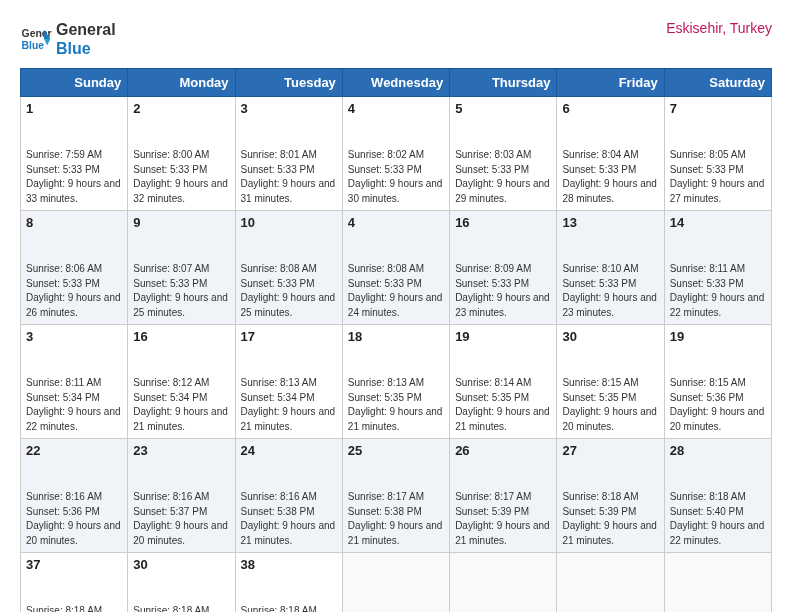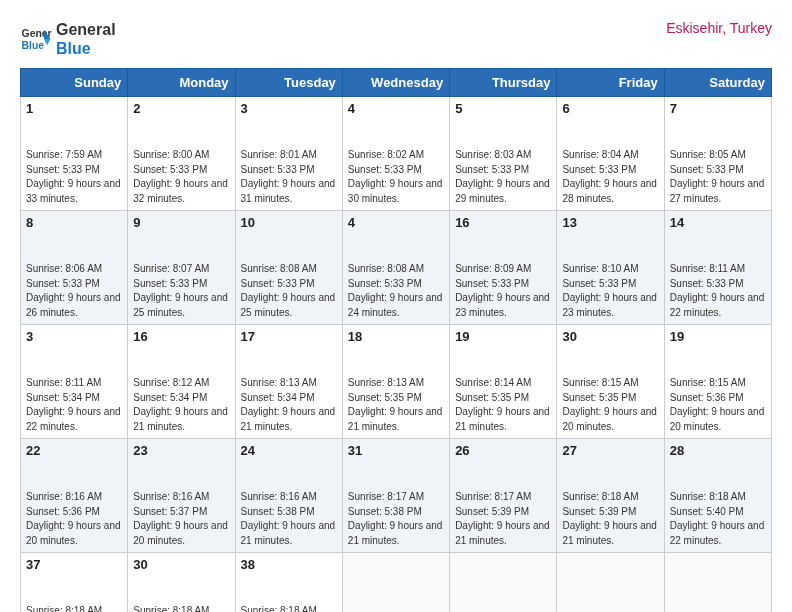--- a/index.html
+++ b/index.html
@@ -307,21 +307,21 @@
         </td>
         <td>
           <span class="day-number">24</span>
         <div class="day-info">
           Sunrise: 8:16 AM<br>
           Sunset: 5:38 PM<br>
           Daylight: 9 hours and 21 minutes.
         </div>
         </td>
         <td>
-          <span class="day-number">31</span>
+          <span class="day-number">25</span>
         <div class="day-info">
           Sunrise: 8:17 AM<br>
           Sunset: 5:38 PM<br>
           Daylight: 9 hours and 21 minutes.
         </div>
         </td>
         <td>
           <span class="day-number">26</span>
         <div class="day-info">
           Sunrise: 8:17 AM<br>

